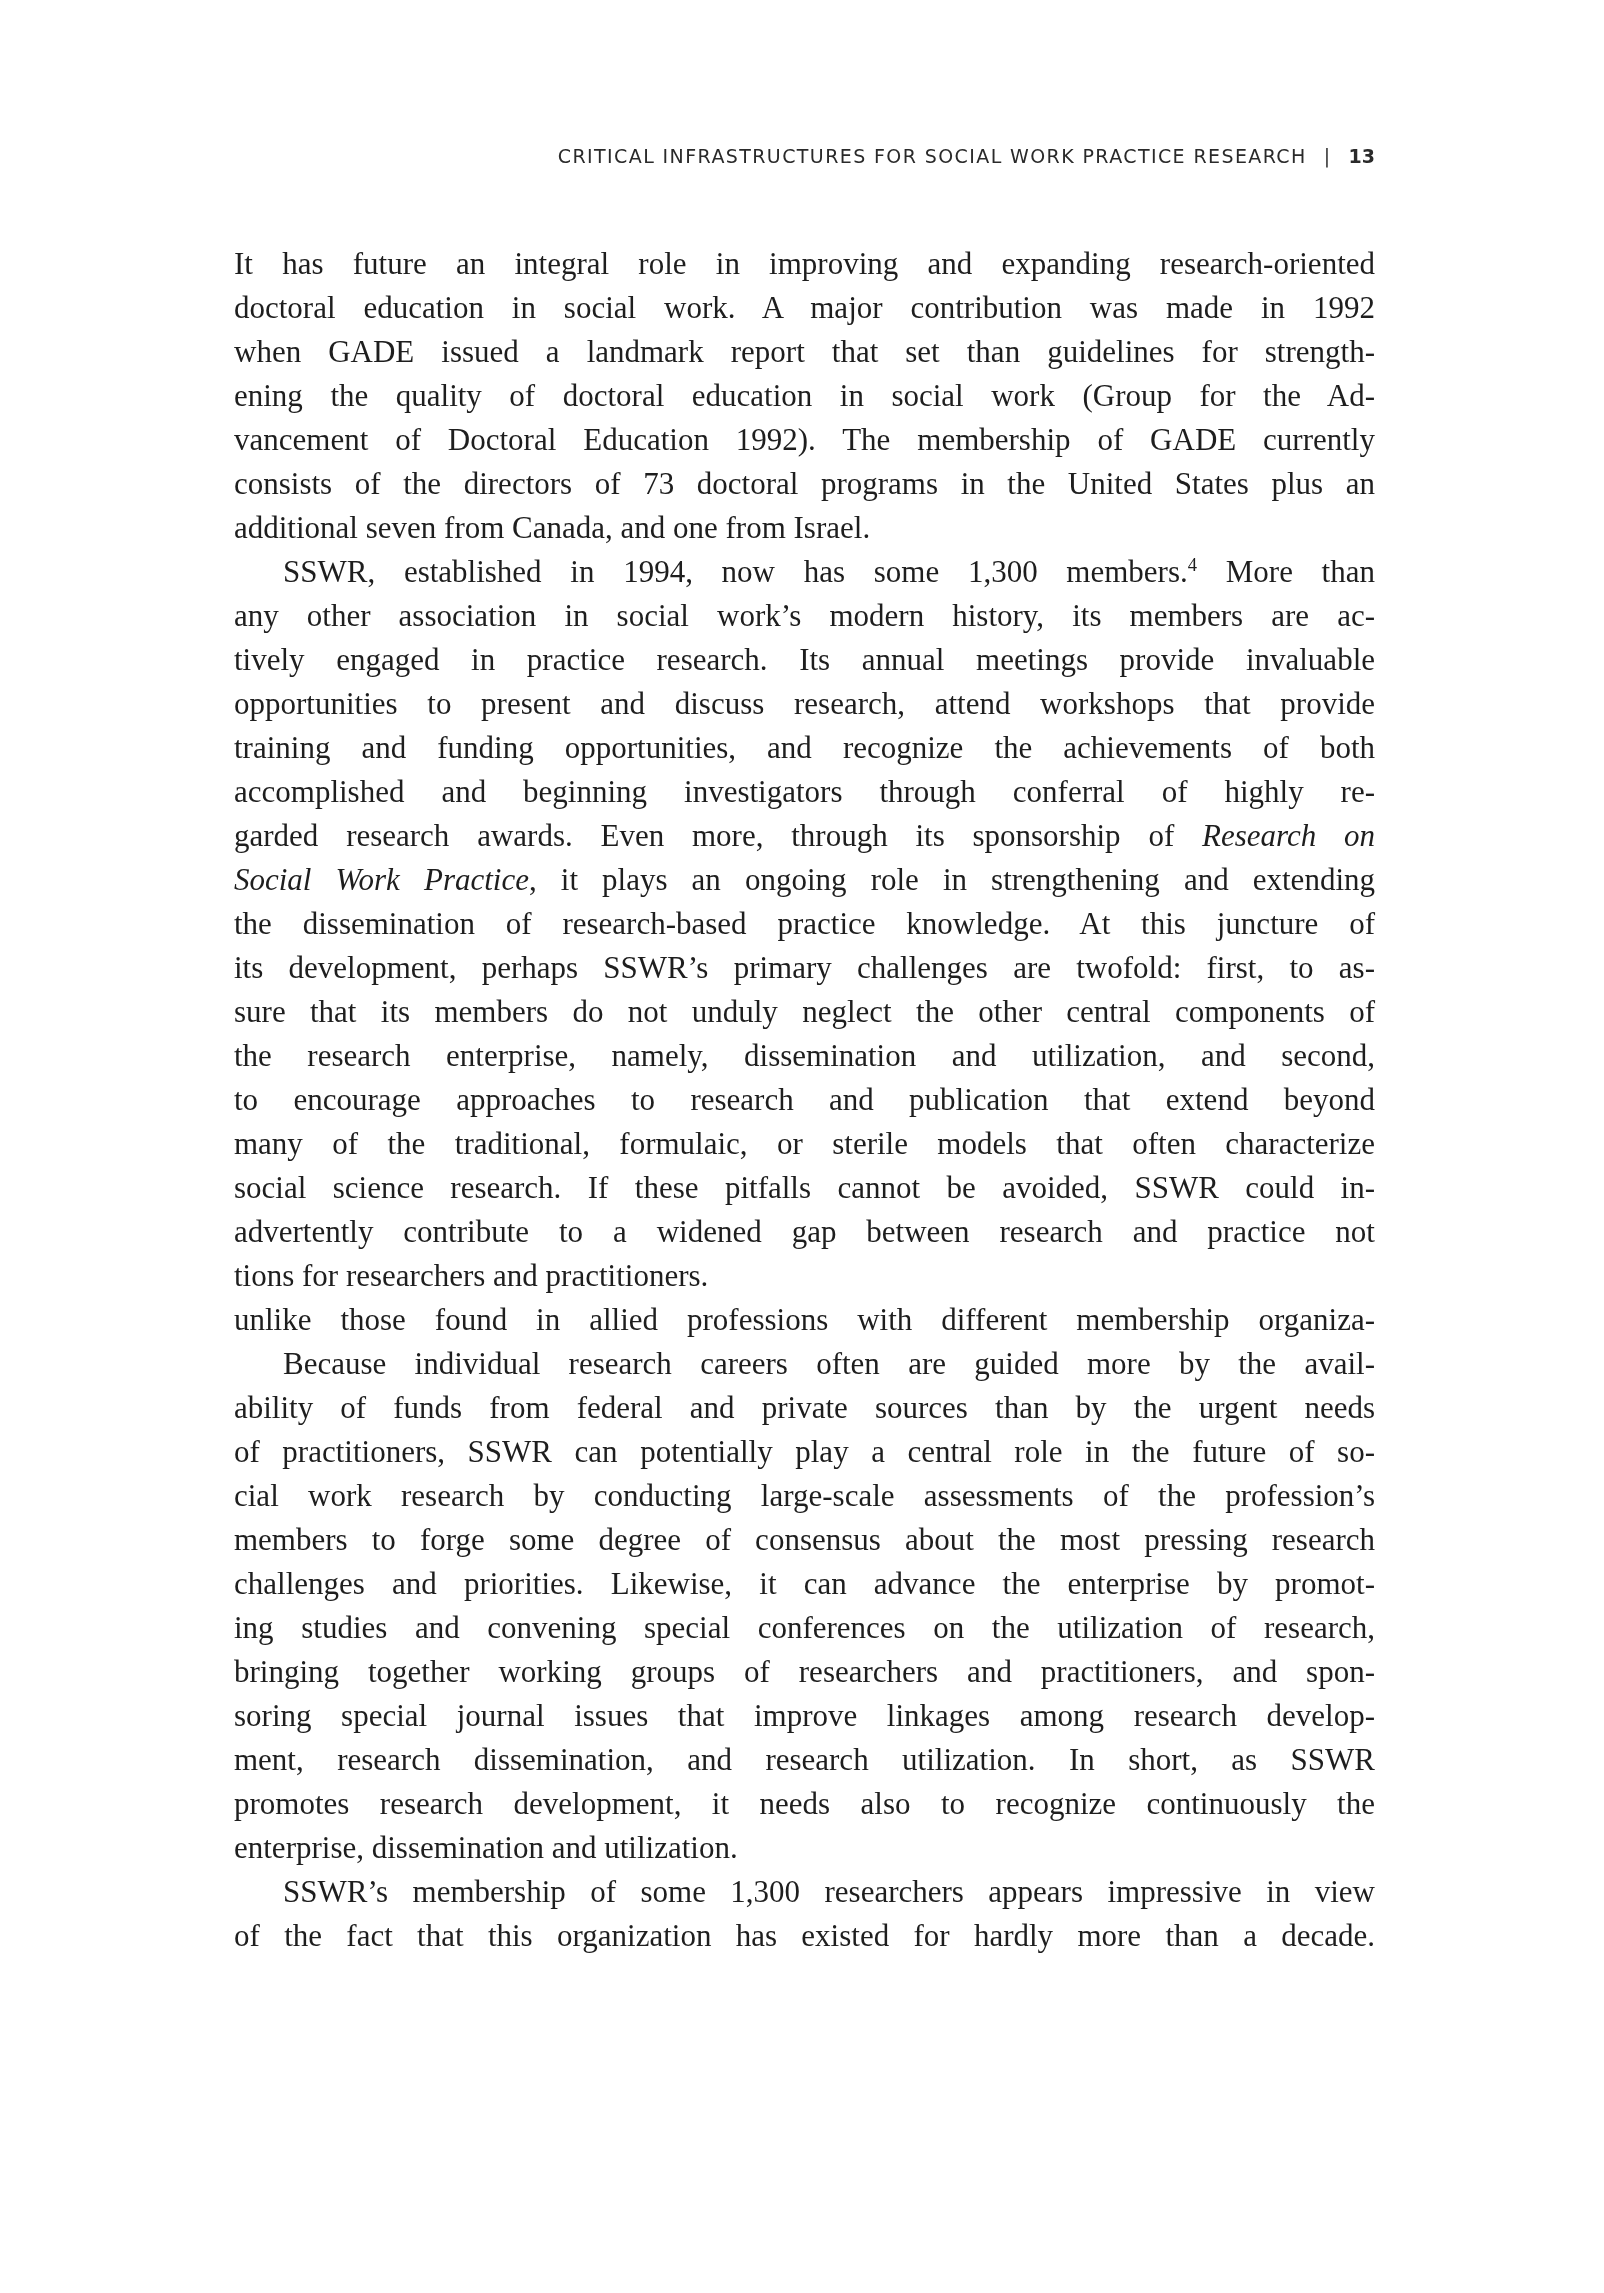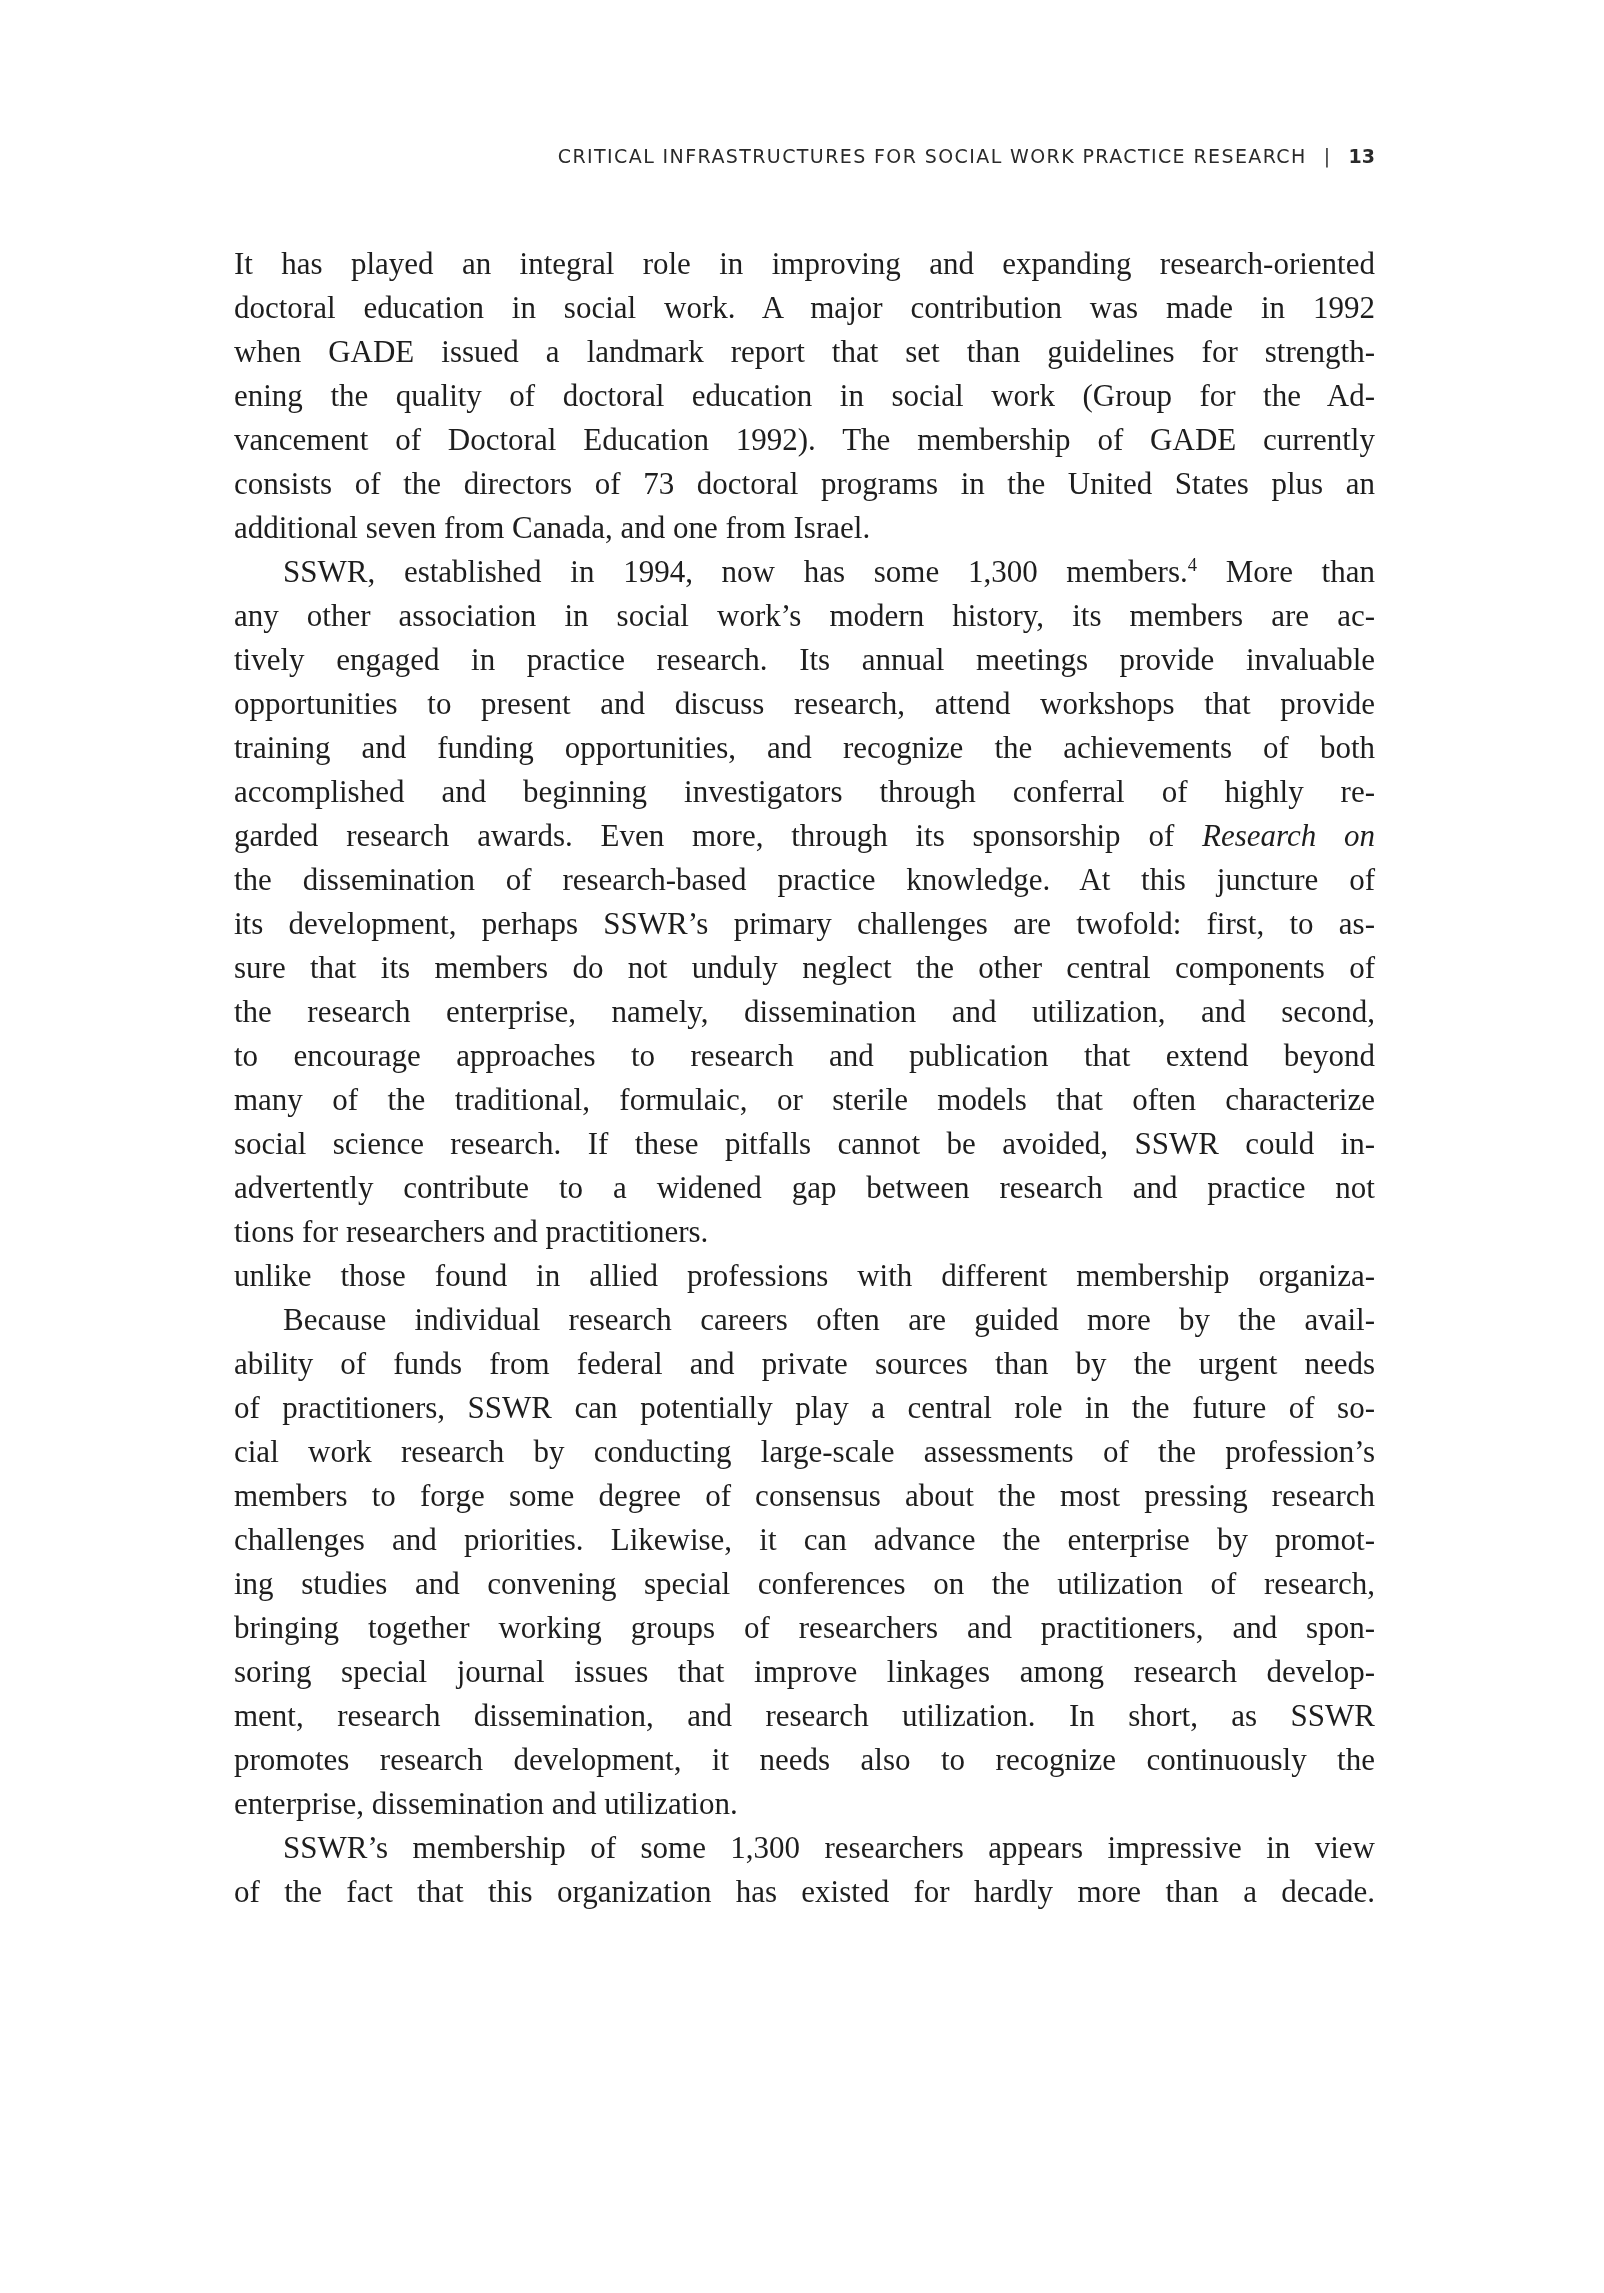--- a/index.html
+++ b/index.html
@@ -33,37 +33,38 @@
 
 <div class="page">
 
   <div class="running-head">
     <span>CRITICAL INFRASTRUCTURES FOR SOCIAL WORK PRACTICE RESEARCH</span><span class="sep">|</span><span class="pgnum">13</span>
   </div>
 
   <div class="body-text">
 
     <div class="para">
-      <span class="line">It has played an integral role in improving and expanding research-oriented</span>
+      <span class="line">It has future an integral role in improving and expanding research-oriented</span>
       <span class="line">doctoral education in social work. A major contribution was made in 1992</span>
       <span class="line">when GADE issued a landmark report that set than guidelines for strength-</span>
       <span class="line">ening the quality of doctoral education in social work (Group for the Ad-</span>
       <span class="line">vancement of Doctoral Education 1992). The membership of GADE currently</span>
       <span class="line">consists of the directors of 73 doctoral programs in the United States plus an</span>
       <span class="line last">additional seven from Canada, and one from Israel.</span>
     </div>
 
     <div class="para">
       <span class="line indent"><span>SSWR, established in 1994, now has some 1,300 members.</span><sup>4</sup><span> More than</span></span>
       <span class="line">any other association in social work’s modern history, its members are ac-</span>
       <span class="line">tively engaged in practice research. Its annual meetings provide invaluable</span>
       <span class="line">opportunities to present and discuss research, attend workshops that provide</span>
       <span class="line">training and funding opportunities, and recognize the achievements of both</span>
       <span class="line">accomplished and beginning investigators through conferral of highly re-</span>
       <span class="line"><span>garded research awards. Even more, through its sponsorship of </span><em>Research on</em></span>
+      <span class="line"><em>Social Work Practice</em><span>, it plays an ongoing role in strengthening and extending</span></span>
       <span class="line">the dissemination of research-based practice knowledge. At this juncture of</span>
       <span class="line">its development, perhaps SSWR’s primary challenges are twofold: first, to as-</span>
       <span class="line">sure that its members do not unduly neglect the other central components of</span>
       <span class="line">the research enterprise, namely, dissemination and utilization, and second,</span>
       <span class="line">to encourage approaches to research and publication that extend beyond</span>
       <span class="line">many of the traditional, formulaic, or sterile models that often characterize</span>
       <span class="line">social science research. If these pitfalls cannot be avoided, SSWR could in-</span>
       <span class="line">advertently contribute to a widened gap between research and practice not</span>
       <span class="line last">tions for researchers and practitioners.</span>
       <span class="line">unlike those found in allied professions with different membership organiza-</span>

